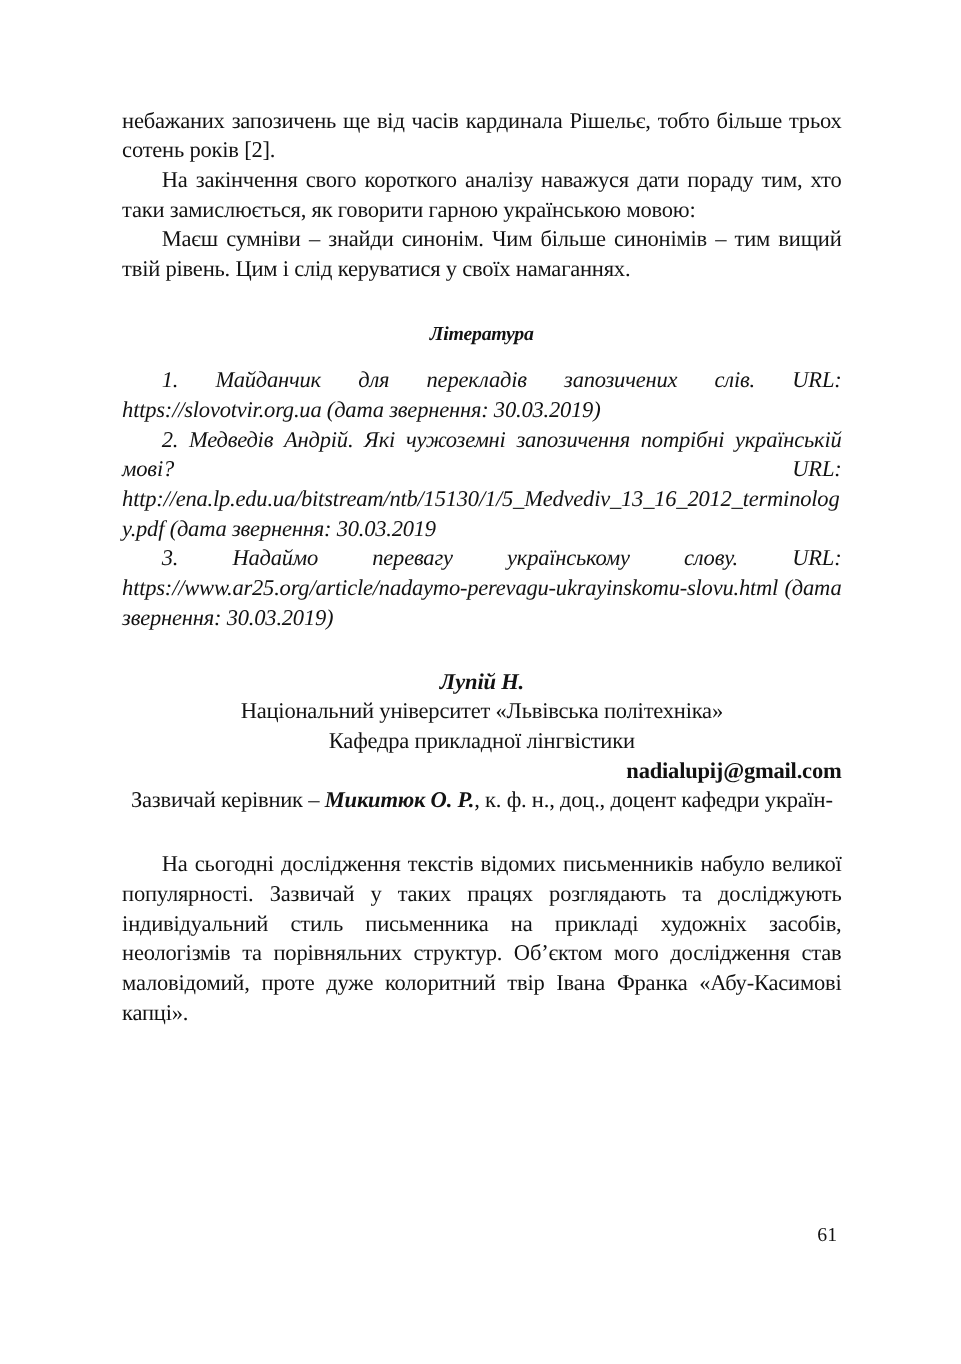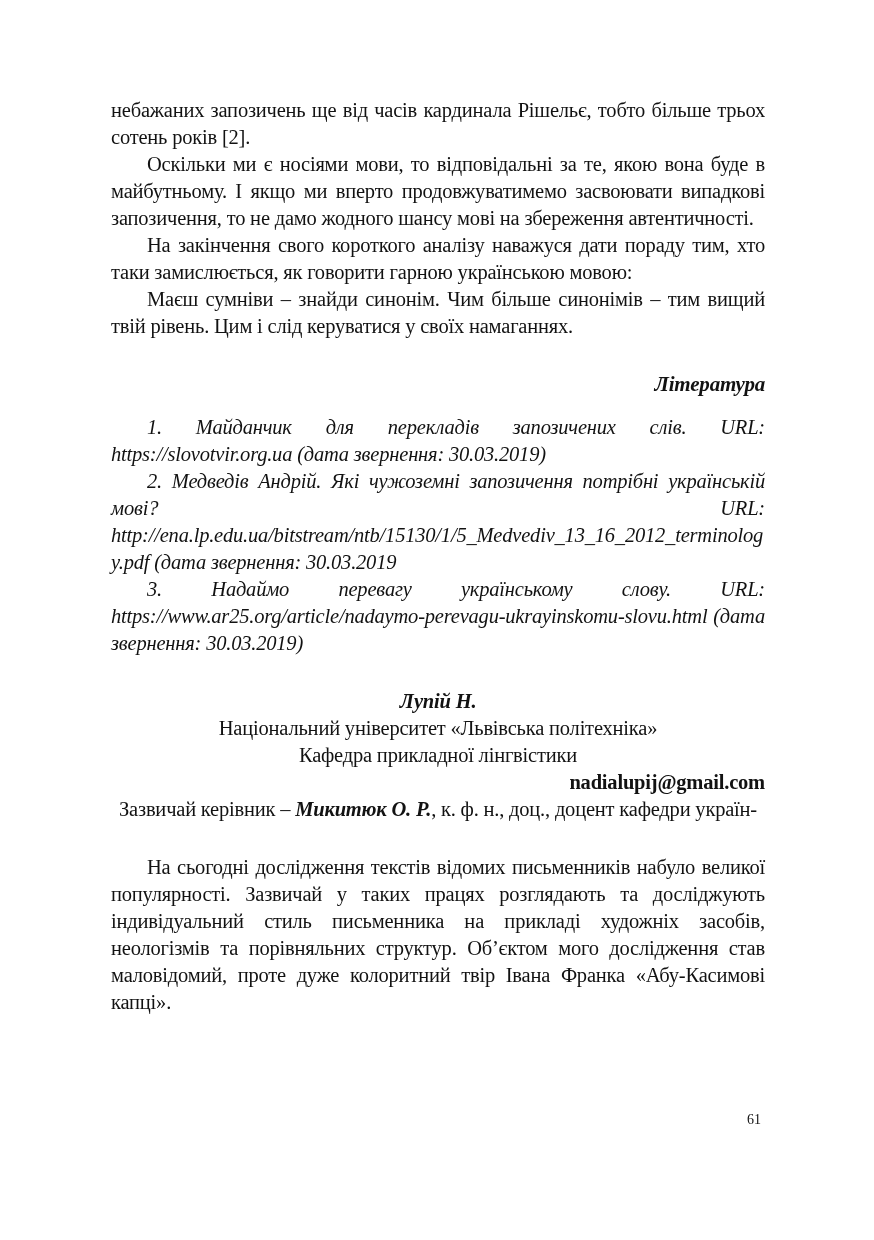--- a/index.html
+++ b/index.html
@@ -24,24 +24,24 @@
     line-height: 27px;
     letter-spacing: -0.2px;
   }
   p { margin: 0; }
   .body-par {
     text-align: justify;
   }
   .indent { text-indent: 36px; }
   .lit-heading {
     margin-top: 31px;
-    text-align: right;
+    text-align: center;
     font-weight: bold;
     font-style: italic;
-    font-size: 21px;
+    font-size: 18px;
   }
   .refs {
     margin-top: 16px;
   }
   .ref-item {
     font-style: italic;
     text-align: justify;
     text-indent: 36px;
     overflow-wrap: anywhere;
   }
@@ -61,31 +61,30 @@
   .email { font-weight: bold; text-align: right; }
   .supervisor { text-align: center; }
   .supervisor .sup-name { font-weight: bold; font-style: italic; }
   .article-body {
     margin-top: 31px;
   }
   .page-number {
     position: absolute;
     right: 113px;
     top: 1112px;
-    font-size: 14px;
+    font-size: 18px;
   }
 </style>
 </head>
 <body>
 
 <div class="page">
   <div class="content">
 
     <p class="body-par">небажаних запозичень ще від часів кардинала Рішельє, тобто більше трьох сотень років [2].</p>
-    <p class="body-par indent">Оскільки ми є носіями мови, то відповідальні за те, якою вона буде в майбутньому. І якщо ми вперто продовжуватимемо засвоювати випадкові запозичення, то не дамо жодного шансу мові на збереження автентичності.</p>
     <p class="body-par indent">На закінчення свого короткого аналізу наважуся дати пораду тим, хто таки замислюється, як говорити гарною українською мовою:</p>
     <p class="body-par indent">Маєш сумніви – знайди синонім. Чим більше синонімів – тим вищий твій рівень. Цим і слід керуватися у своїх намаганнях.</p>
 
     <p class="lit-heading">Література</p>
 
     <div class="refs">
       <p class="ref-item">1. Майданчик для перекладів запозичених слів. URL: https://slovotvir.org.ua (дата звернення: 30.03.2019)</p>
       <p class="ref-item">2. Медведів Андрій. Які чужоземні запозичення потрібні українській мові? URL: http://ena.lp.edu.ua/bitstream/ntb/15130/1/5_Medvediv_13_16_2012_terminology.pdf (дата звернення: 30.03.2019</p>
       <p class="ref-item">3. Надаймо перевагу українському слову. URL: https://www.ar25.org/article/nadaymo-perevagu-ukrayinskomu-slovu.html (дата звернення: 30.03.2019)</p>
     </div>

